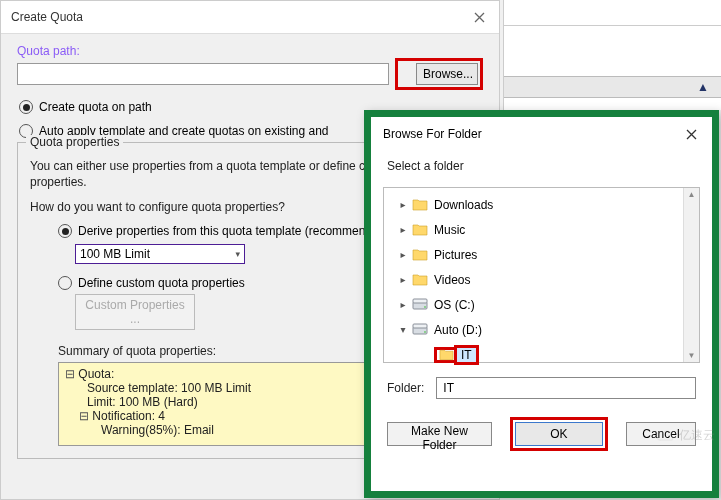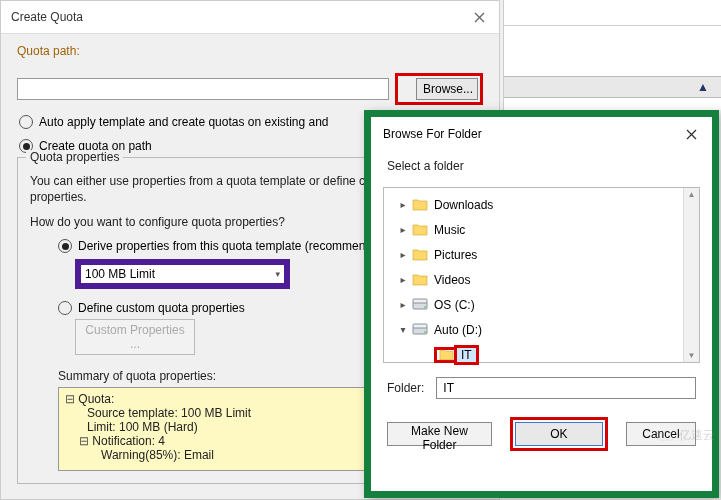--- a/index.html
+++ b/index.html
@@ -3,34 +3,34 @@
 <meta charset="utf-8">
 <style>
 * { box-sizing: border-box; font-family: "Segoe UI", Tahoma, sans-serif; font-size: 12px; }
 body { margin: 0; background: #f0f0f0; width: 721px; height: 500px; overflow: hidden; position: relative; }
 
 .create-quota-dialog { position: absolute; left: 0; top: 0; width: 500px; height: 500px; background: #f0f0f0; border: 1px solid #ccc; }
 .cq-titlebar { display: flex; justify-content: space-between; align-items: center; padding: 6px 10px; background: #fff; border-bottom: 1px solid #ddd; }
 .cq-title { font-size: 12px; color: #333; }
 .cq-close { width: 20px; height: 20px; display: flex; align-items: center; justify-content: center; color: #666; cursor: pointer; }
 .cq-body { padding: 10px 16px; }
-.quota-path-label { display: block; margin-bottom: 15px; color: #a16207; }
+.quota-path-label { display: block; margin-bottom: 0; color: #8b5cf6; }
 .path-row { display: flex; gap: 6px; align-items: center; }
 .quota-path-input { flex: 1; height: 22px; border: 1px solid #999; background: #fff; padding: 2px 4px; }
 .browse-btn-wrap { border: 3px solid #d40000; padding: 2px; }
 .browse-btn { width: 62px; height: 22px; background: #e8e8e8; border: 1px solid #888; cursor: pointer; margin-left: 16px; }
 .radio-row { display: flex; align-items: center; gap: 6px; margin: 10px 0 4px 2px; }
 .radio { width: 14px; height: 14px; border: 1px solid #555; border-radius: 50%; display:flex; align-items:center; justify-content:center; }
 .radio.selected::after { content:""; width:7px; height:7px; border-radius:50%; background:#222; }
 .fieldset { border: 1px solid #bbb; padding: 10px 12px 12px 12px; position: relative; }
 .fieldset-legend { position: absolute; top: -8px; left: 8px; background: #f0f0f0; padding: 0 4px; color: #222; }
 .desc { color: #222; margin: 6px 0 10px 0; line-height: 1.3; }
 .question { margin-bottom: 8px; color: #222; }
 .nested-radio { margin-left: 28px; }
-.template-select { width: 215px; margin: 6px 0 12px 45px; padding: 2px 4px; border: 6px solid #4c1d95; background: #fff; display:flex; justify-content:space-between; align-items:center; }
+.template-select { width: 170px; margin: 6px 0 12px 45px; padding: 2px 4px; border: 1px solid #4c1d95; background: #fff; display:flex; justify-content:space-between; align-items:center; }
 .custom-btn { width: 120px; margin-left: 45px; padding: 3px 6px; border: 1px solid #bbb; background: #f2f2f2; color: #aaa; }
 .summary-label { margin: 14px 0 4px 28px; color: #222; }
 .summary-box { border: 1px solid #999; background: #fef9c3; margin-left: 28px; width: 320px; height: 84px; overflow: hidden; padding: 4px 6px; font-size: 11px; color: #222; }
 .tree-toggle { color: #555; display:inline-block; width:10px; text-align:center; }
 .tree-indent { display:inline-block; }
 
 .right-pane { position: absolute; top: 0; right: 0; width: 218px; height: 110px; background:#fff; border-left:1px solid #ccc; }
 .right-toolbar { height: 26px; border-bottom:1px solid #ccc; }
 .right-collapse { height: 22px; margin-top: 50px; background: #e8e8e8; border-top:1px solid #bbb; border-bottom:1px solid #bbb; display:flex; align-items:center; justify-content:flex-end; padding-right:12px; color:#236; font-size:10px; }
 
@@ -88,26 +88,26 @@
   <div class="cq-body">
     <label class="quota-path-label">Quota path:</label>
     <div class="path-row">
       <input class="quota-path-input" value="" style="">
       <div class="browse-btn-wrap">
         <button class="browse-btn">Browse...</button>
       </div>
     </div>
 
     <div class="radio-row">
+      <span class="radio selected"></span>
+      <span>Create quota on path</span>
+    </div>
+    <div class="radio-row">
       <span class="radio"></span>
       <span>Auto apply template and create quotas on existing and</span>
-    </div>
-    <div class="radio-row">
-      <span class="radio selected"></span>
-      <span>Create quota on path</span>
     </div>
 
     <div class="fieldset">
       <span class="fieldset-legend">Quota properties</span>
       <div class="desc">You can either use properties from a quota template or define custom quota properties.</div>
       <div class="question">How do you want to configure quota properties?</div>
 
       <div class="radio-row nested-radio">
         <span class="radio selected"></span>
         <span>Derive properties from this quota template (recommended)</span>

